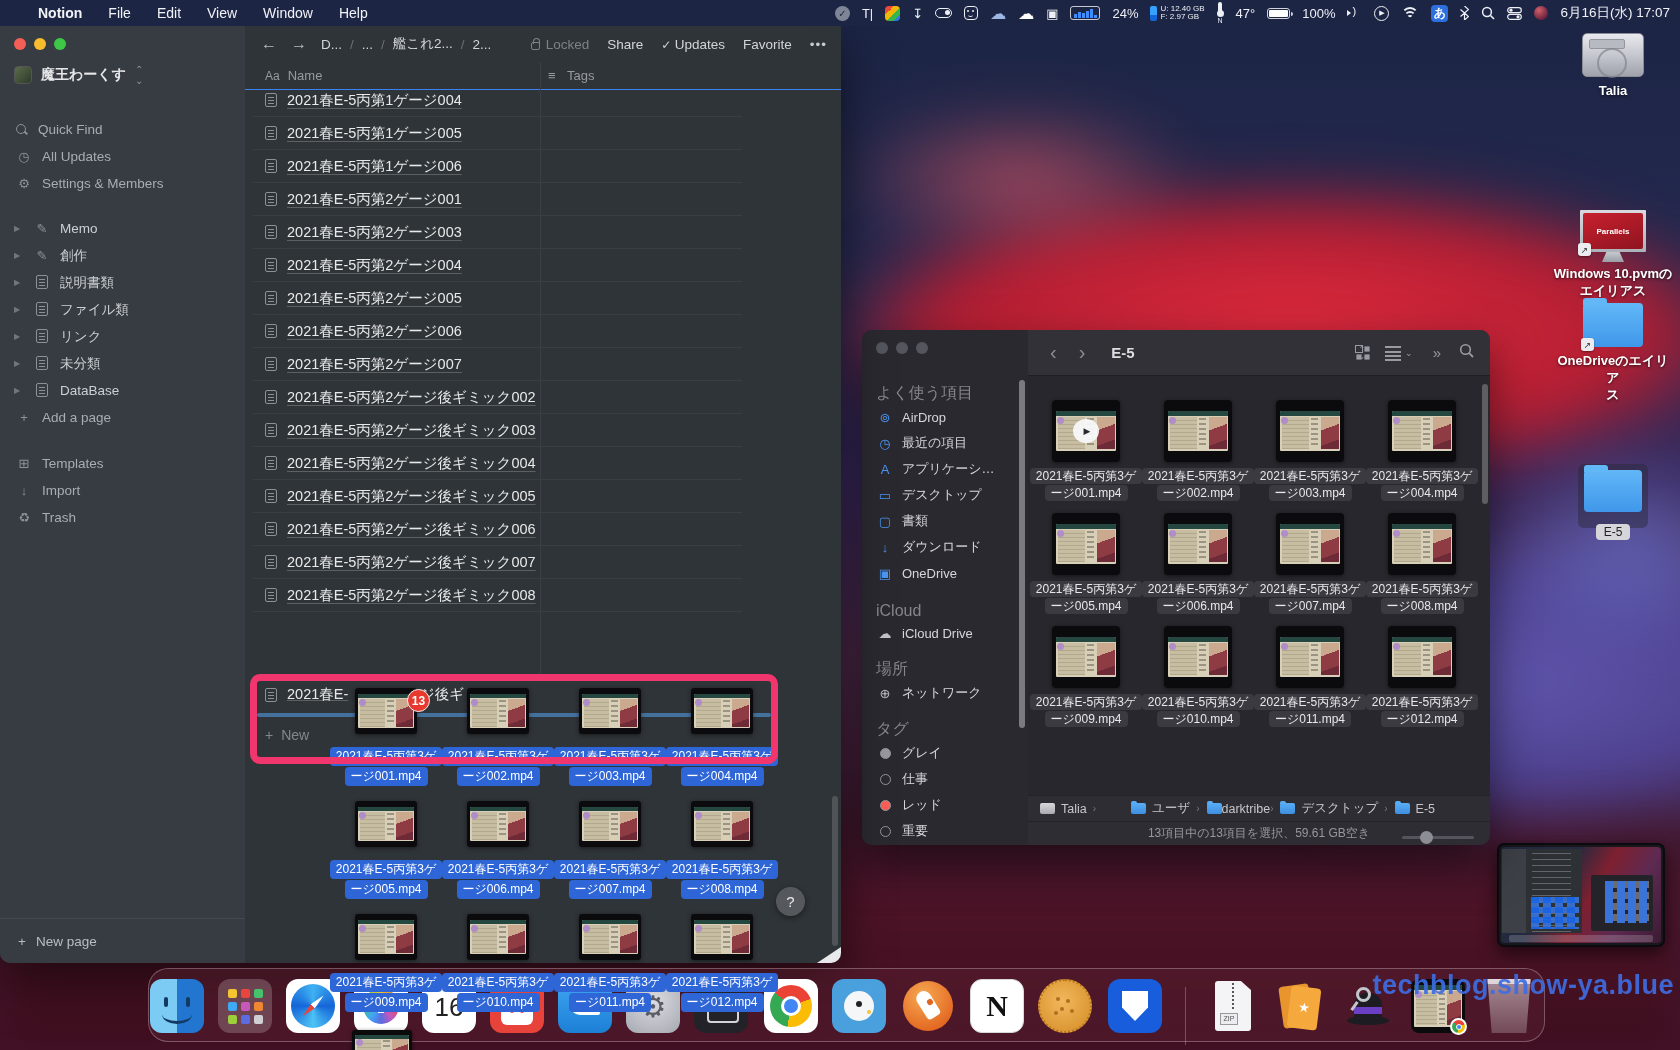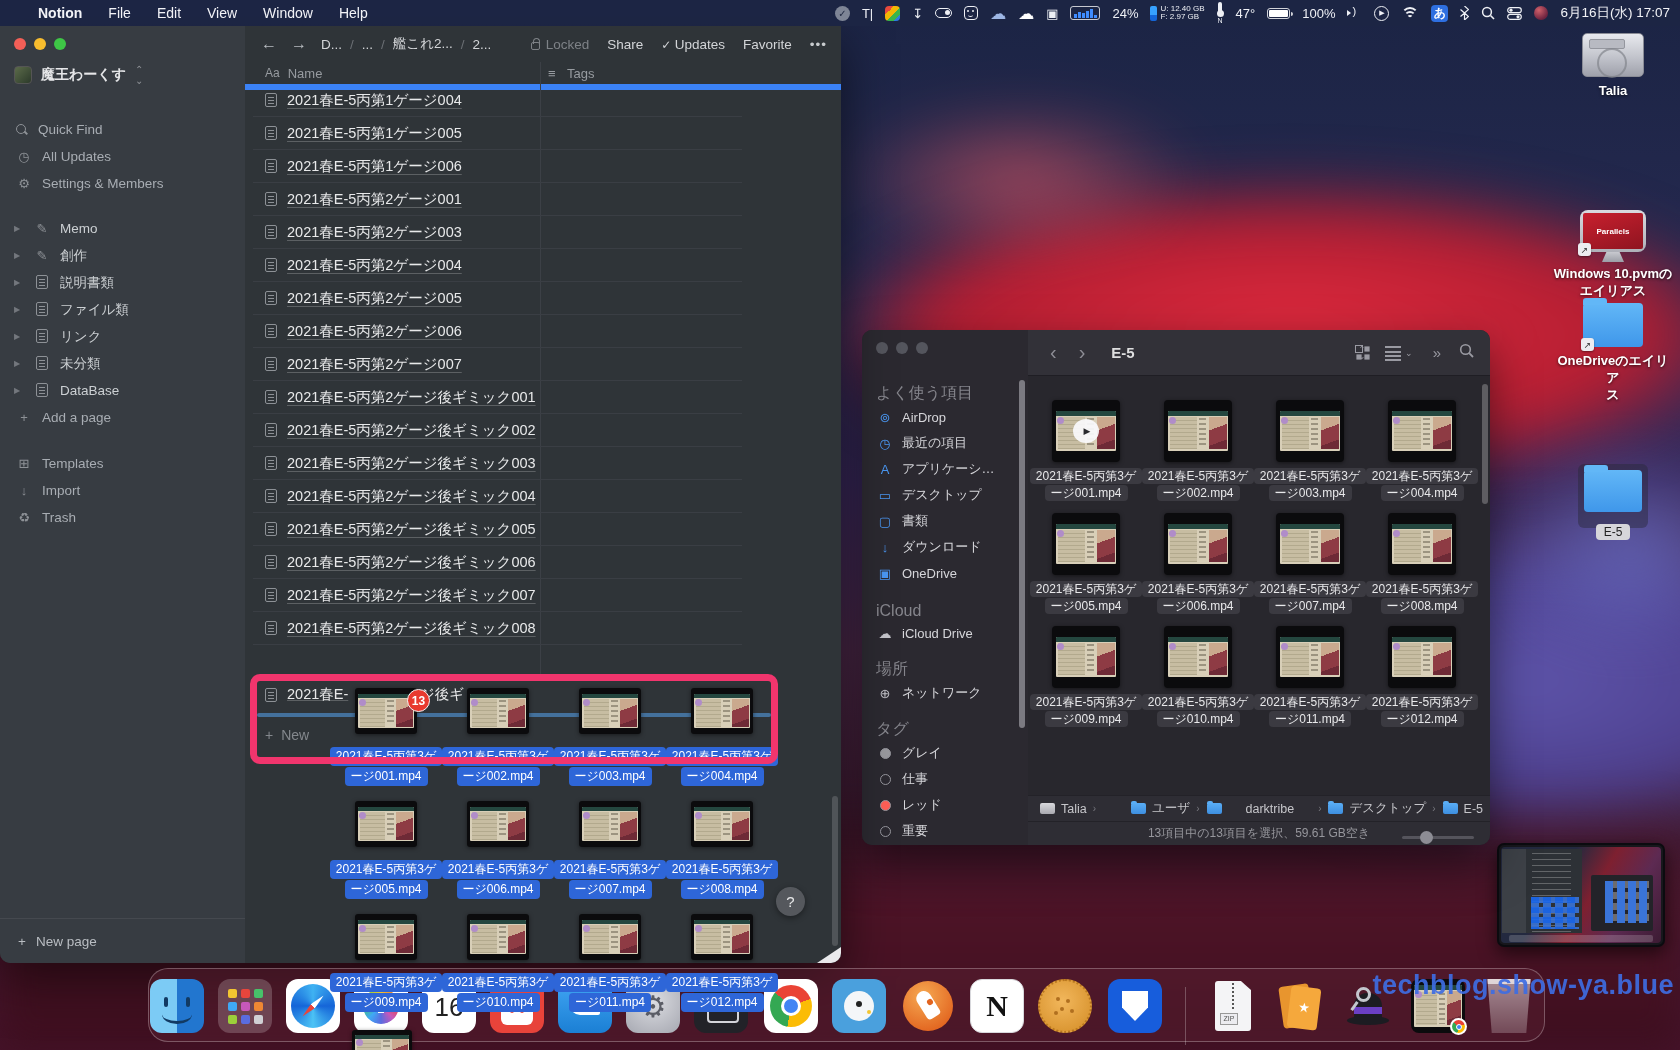--- a/index.html
+++ b/index.html
@@ -93,21 +93,21 @@
   .n-nav + .n-nav { margin-left:14px; }
   .n-crumbs { margin-left:14px; display:flex; gap:8px; align-items:center; }
   .n-sep { color:#6b6f74; }
   .n-tool-right { position:absolute; right:14px; display:flex; align-items:center; gap:18px; }
   .n-locked { color:#7e8287; display:flex; gap:6px; align-items:center; }
   .n-lock { width:9px; height:8px; border:1.3px solid #7e8287; border-radius:2px; position:relative; margin-top:3px; }
   .n-lock::before { content:""; position:absolute; left:1px; top:-5px; width:5px; height:5px; border:1.3px solid #7e8287; border-bottom:none; border-radius:4px 4px 0 0; }
   .n-check { font-size:12px; }
   .n-dots { letter-spacing:1px; color:#c8cbce; }
   .n-header { position:absolute; left:0; top:36px; right:0; height:28px; color:#979ba0; font-size:13px;
-    border-bottom:6px solid #3b82f6; display:flex; align-items:center; }
+    border-bottom:1px solid #3b82f6; display:flex; align-items:center; }
   .n-h-aa { margin-left:20px; margin-right:8px; font-size:12px; }
   .n-h-tags-ic { position:absolute; left:303px; font-size:13px; }
   .n-h-tags { position:absolute; left:322px; }
   .n-coldiv { position:absolute; left:295px; top:36px; width:1px; height:614px; background:#3c4046; }
   .n-rows { position:absolute; left:8px; top:58px; width:489px; }
   .n-row { height:33px; display:flex; align-items:center; gap:10px; padding-left:12px; border-bottom:1px solid #3a3e44; }
   .n-row .rt { color:#e8e9ea; font-size:14.5px; text-decoration:underline; text-decoration-color:rgba(255,255,255,.22); text-underline-offset:3px; white-space:nowrap; }
   .n-droprow { position:absolute; left:20px; top:652px; height:33px; display:flex; align-items:center; gap:10px; }
   .n-droprow .rt { color:#e8e9ea; font-size:14.5px; text-decoration:underline; text-decoration-color:rgba(255,255,255,.22); }
   .n-dropfrag { position:absolute; left:175px; top:659px; color:#e8e9ea; font-size:14.5px; }
@@ -191,21 +191,21 @@
   .f-slider { position:absolute; right:16px; bottom:6px; width:72px; height:3px; background:#55545c; border-radius:2px; }
   .f-slider i { position:absolute; left:18px; top:-5px; width:13px; height:13px; border-radius:50%; background:#8d8d95; }
 
   
   .dicon { position:absolute; width:120px; display:flex; flex-direction:column; align-items:center; z-index:1; }
   .dlabel { margin-top:5px; color:#fff; font-size:13px; font-weight:bold; text-align:center; line-height:17px;
     text-shadow:0 1px 3px rgba(0,0,0,.7); }
   .drive-ic { width:62px; height:44px; border-radius:5px; background:linear-gradient(180deg,#e8e9ee 0%,#c2c4cc 55%,#9fa1ab 100%); position:relative; border:1px solid #8a8c96; }
   .drive-ic::before { content:""; position:absolute; left:6px; top:5px; right:18px; height:8px; background:#b8bac2; border:1px solid #94969e; border-radius:2px; }
   .drive-ic::after { content:""; position:absolute; left:14px; top:14px; width:26px; height:26px; border:2px solid rgba(130,132,140,.7); border-radius:50%; }
-  .monitor-ic { width:66px; height:42px; background:linear-gradient(180deg,#d9dadf,#aeb0b8); border-radius:8px; padding:3px; position:relative; }
+  .monitor-ic { width:66px; height:42px; background:linear-gradient(180deg,#d9dadf,#aeb0b8); border-radius:1px; padding:3px; position:relative; }
   .monitor-ic .scr { width:100%; height:100%; background:linear-gradient(160deg,#c8202e,#8f1420); border-radius:2px;
     color:#fff; font-size:8px; font-weight:bold; display:grid; place-items:center; }
   .monitor-ic .stand { position:absolute; left:50%; transform:translateX(-50%); bottom:-10px; width:22px; height:10px;
     background:linear-gradient(180deg,#c8c9cf,#9b9da6); clip-path:polygon(20% 0,80% 0,100% 100%,0 100%); }
   .folder-ic { width:60px; height:44px; border-radius:4px; background:linear-gradient(180deg,#62b7f7 0%,#3f97ea 100%); position:relative; }
   .folder-ic::before { content:""; position:absolute; left:0; top:-5px; width:24px; height:7px; border-radius:3px 3px 0 0; background:#62b7f7; }
   .alias-badge { position:absolute; left:-2px; bottom:-4px; width:13px; height:13px; background:#ececf0; border-radius:3px;
     color:#333; font-size:9px; display:grid; place-items:center; box-shadow:0 1px 2px rgba(0,0,0,.4); }
   .e5-sel { position:absolute; left:1578px; top:464px; width:70px; height:64px; background:rgba(40,40,55,.45); border-radius:6px; z-index:1; }
   .e5-pill { background:#d6d6da; color:#222; font-size:12px; font-weight:normal; padding:1px 8px; border-radius:4px; text-shadow:none; }
@@ -719,21 +719,21 @@
     <span style="display:flex;align-items:center;gap:6px;">
           <span class="pic drive"></span>
           <span>Talia</span>
           <span class="psep">›</span>
         </span>
         <span style="display:flex;align-items:center;gap:6px;margin-left:28px;">
           <span class="pic folder"></span>
           <span>ユーザ</span>
           <span class="psep">›</span>
         </span>
-        <span style="display:flex;align-items:center;gap:24px;">
+        <span style="display:flex;align-items:center;gap:0;">
           <span class="pic folder"></span>
           <span>darktribe</span>
           <span class="psep">›</span>
         </span>
         <span style="display:flex;align-items:center;gap:6px;">
           <span class="pic folder"></span>
           <span>デスクトップ</span>
           <span class="psep">›</span>
         </span>
         <span style="display:flex;align-items:center;gap:6px;">
@@ -904,24 +904,20 @@
         <div class="n-row">
         <span class="docicon"></span>
         <span class="rt">2021春E-5丙第2ゲージ006</span>
       </div>
         <div class="n-row">
         <span class="docicon"></span>
         <span class="rt">2021春E-5丙第2ゲージ007</span>
       </div>
         <div class="n-row">
         <span class="docicon"></span>
-        <span class="rt">2021春E-5丙第2ゲージ後ギミック001</span>
-      </div>
-        <div class="n-row">
-        <span class="docicon"></span>
         <span class="rt">2021春E-5丙第2ゲージ後ギミック002</span>
       </div>
         <div class="n-row">
         <span class="docicon"></span>
         <span class="rt">2021春E-5丙第2ゲージ後ギミック003</span>
       </div>
         <div class="n-row">
         <span class="docicon"></span>
         <span class="rt">2021春E-5丙第2ゲージ後ギミック004</span>
       </div>

